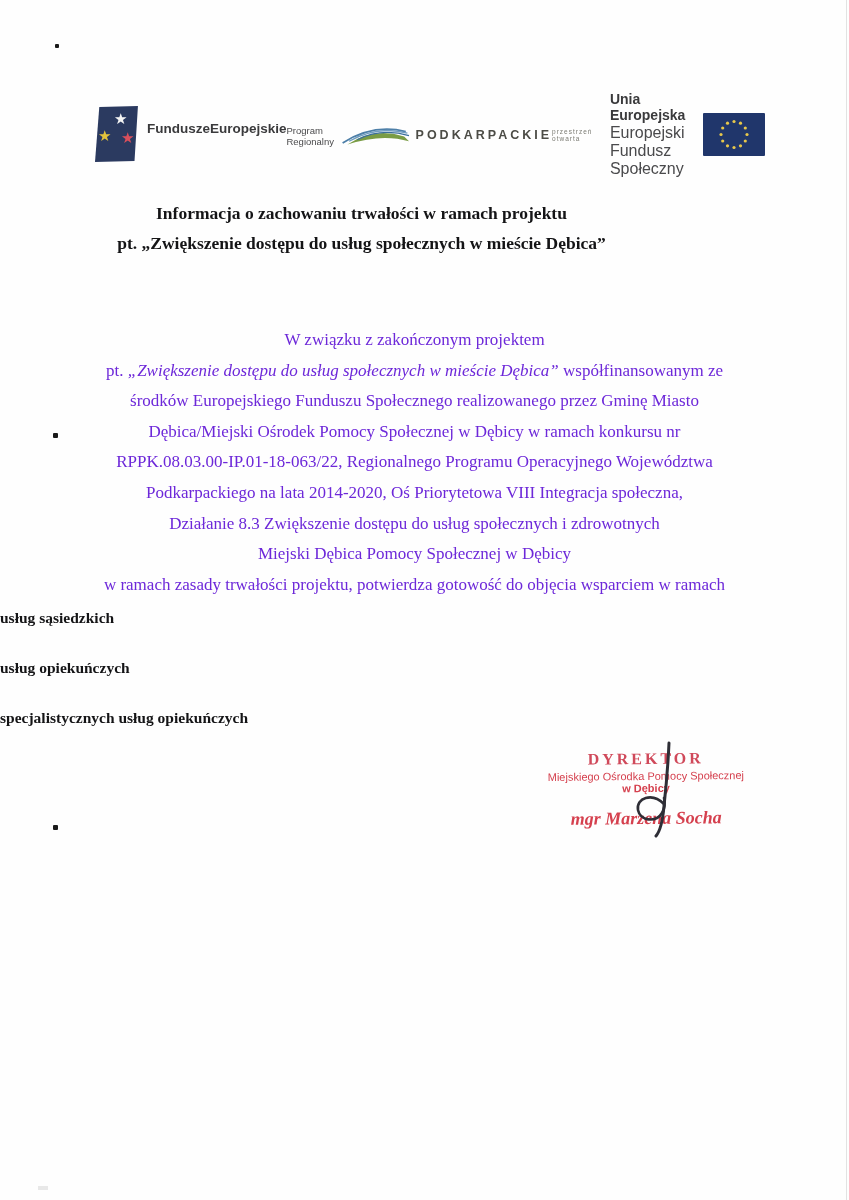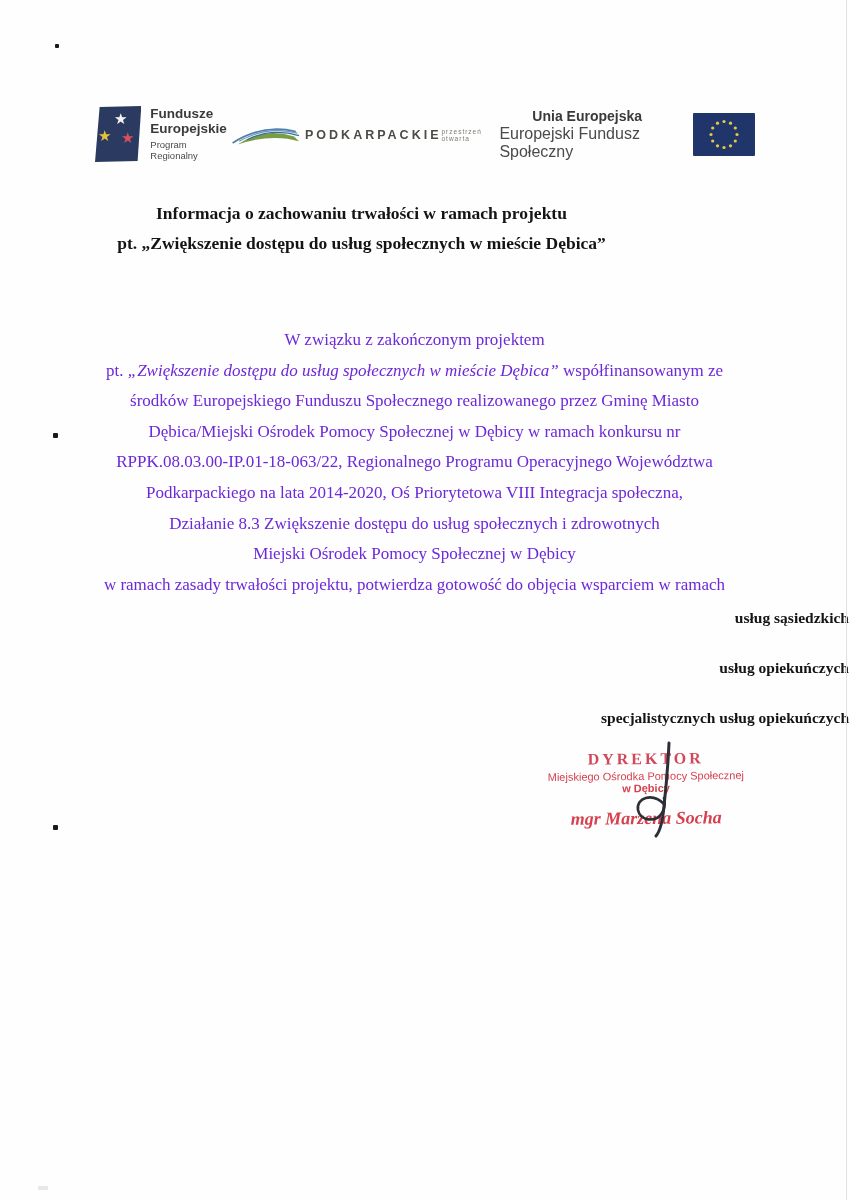--- a/index.html
+++ b/index.html
@@ -11,21 +11,21 @@
   .logos{position:absolute;top:103px;left:95px;width:660px;height:62px;
     display:flex;justify-content:space-between;align-items:center;}
   .logo{display:flex;align-items:center;font-family:"Liberation Sans",sans-serif;}
   
   .fe-flag{position:relative;width:50px;height:56px;background:#2b3a60;
     clip-path:polygon(10% 2%,100% 0,92% 98%,0 100%);margin-right:9px;}
   .fe-flag .star{position:absolute;font-size:15px;line-height:15px;}
   .fe-star-white{color:#f4f4f4;top:5px;left:19px;}
   .fe-star-yellow{color:#e3c33c;top:22px;left:3px;font-size:18px;}
   .fe-star-red{color:#d94f5c;top:24px;left:26px;font-size:13px;}
-  .fe-text{display:flex;flex-direction:column;}
+  .fe-text{display:flex;flex-direction:row;}
   .fe-l{font-weight:bold;font-size:13.5px;line-height:14.5px;color:#3a3a3c;}
   .fe-sub{font-size:9.5px;color:#4a4a4c;margin-top:3px;}
   
   .pl-flag{width:76px;height:46px;border:1px solid #9a9a9a;margin-right:12px;
     display:flex;flex-direction:column;}
   .pl-top{flex:1;background:#fdfdfd;border-bottom:1px solid #bbb;}
   .pl-bottom{flex:1;background:#8e1f33;}
   .pl-text{font-weight:bold;font-size:15px;line-height:16px;color:#3d3d3f;}
   
   .pk{flex-direction:row;align-items:center;}
@@ -37,21 +37,21 @@
   .eu-l2{font-size:16px;color:#4a4a4c;margin-top:1px;}
   .eu-flag{width:62px;height:43px;background:#20366b;position:relative;border-radius:1px;}
   
   .title{position:absolute;top:198px;left:0;width:723px;text-align:center;
     font-weight:bold;font-size:17.5px;line-height:30px;color:#141416;}
   
   .para{position:absolute;top:325px;left:0;width:829px;text-align:center;
     font-size:17px;line-height:30.6px;color:#6d28d9;}
   .para .it{font-style:italic;}
   
-  .services{position:absolute;top:593px;left:0;width:849px;text-align:right;
+  .services{position:absolute;top:593px;left:0;width:849px;text-align:left;
     font-weight:bold;font-size:15.5px;line-height:50px;color:#141416;}
   
   .stamp{position:absolute;left:540px;top:750px;width:212px;text-align:center;
     color:#d5404e;transform:rotate(-0.6deg);}
   .stamp-l1{font-family:"Liberation Serif",serif;font-weight:bold;font-size:16px;
     letter-spacing:3px;color:#d0495a;}
   .stamp-l2{font-family:"Liberation Sans",sans-serif;font-size:11px;line-height:12px;margin-top:2px;}
   .stamp-l3{font-family:"Liberation Sans",sans-serif;font-size:11px;font-weight:bold;line-height:12px;}
   .stamp-sig{font-family:"Liberation Serif",serif;font-style:italic;font-weight:bold;
     font-size:18px;margin-top:14px;color:#d5404e;}
@@ -128,21 +128,21 @@
   </div>
 
   <div class="para">
     <div>W związku z zakończonym projektem</div>
     <div><span>pt. </span><span class="it">„Zwiększenie dostępu do usług społecznych w mieście Dębica”</span><span> współfinansowanym ze</span></div>
     <div>środków Europejskiego Funduszu Społecznego realizowanego przez Gminę Miasto</div>
     <div>Dębica/Miejski Ośrodek Pomocy Społecznej w Dębicy w ramach konkursu nr</div>
     <div>RPPK.08.03.00-IP.01-18-063/22, Regionalnego Programu Operacyjnego Województwa</div>
     <div>Podkarpackiego na lata 2014-2020, Oś Priorytetowa VIII Integracja społeczna,</div>
     <div>Działanie 8.3 Zwiększenie dostępu do usług społecznych i zdrowotnych</div>
-    <div>Miejski Ośrodek Pomocy Społecznej w Dębicy</div>
+    <div>Miejski Dębica Pomocy Społecznej w Dębicy</div>
     <div>w ramach zasady trwałości projektu, potwierdza gotowość do objęcia wsparciem w ramach</div>
   </div>
 
   <div class="services">
     <div>usług sąsiedzkich</div>
     <div>usług opiekuńczych</div>
     <div>specjalistycznych usług opiekuńczych</div>
   </div>
 
   <div class="stamp">

